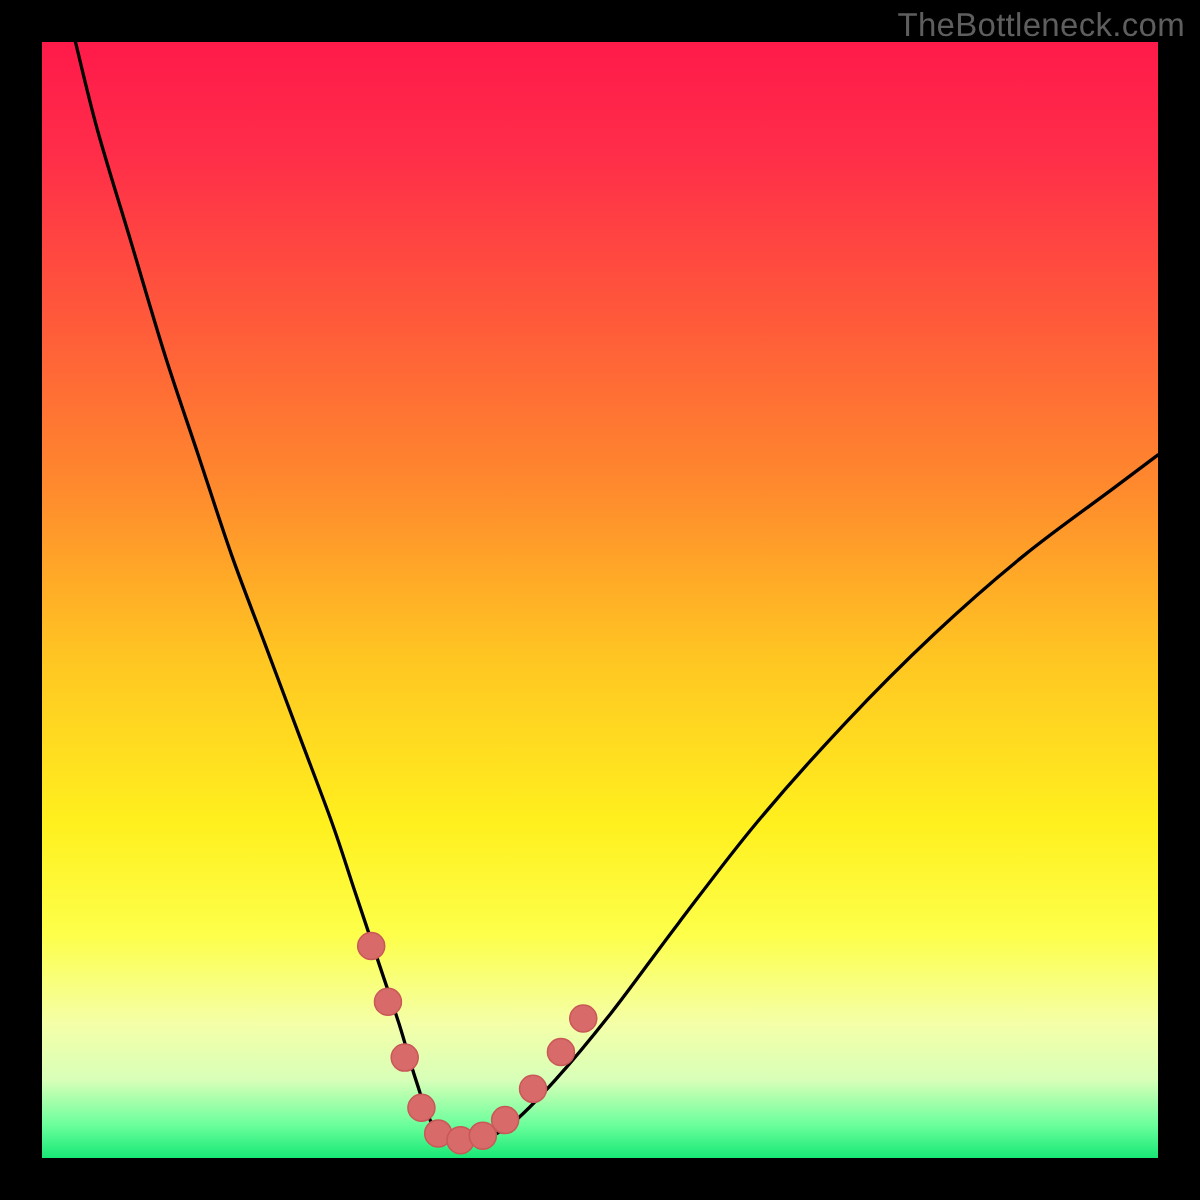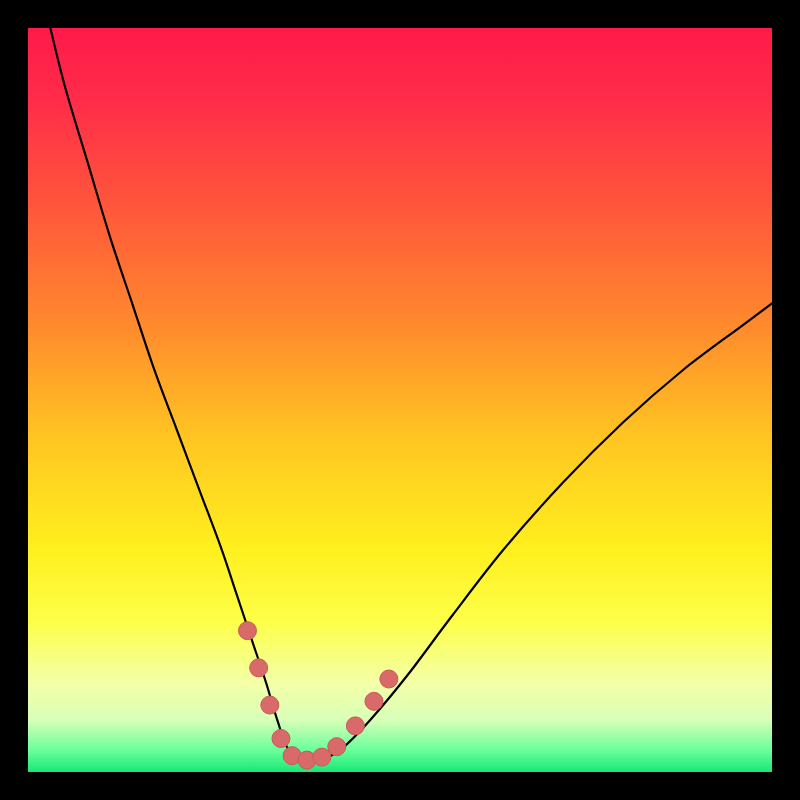--- a/index.html
+++ b/index.html
@@ -32,20 +32,21 @@
     color: #5e5e5e;
     font-size: 22px;
     font-weight: 500;
     letter-spacing: 0.2px;
   }
 </style>
 </head>
 <body>
 
 <div class="frame">
+  <div class="watermark">TheBottleneck.com</div>
 
   <svg class="plot" viewBox="0 0 744 744" preserveAspectRatio="none">
     <defs>
       <linearGradient id="bg-grad" x1="0" y1="0" x2="0" y2="1">
           <stop offset="0%" stop-color="#ff1a4a"></stop>
           <stop offset="10%" stop-color="#ff2d49"></stop>
           <stop offset="25%" stop-color="#ff5a3a"></stop>
           <stop offset="40%" stop-color="#ff8a2d"></stop>
           <stop offset="55.00000000000001%" stop-color="#ffc522"></stop>
           <stop offset="70%" stop-color="#fff01e"></stop>

